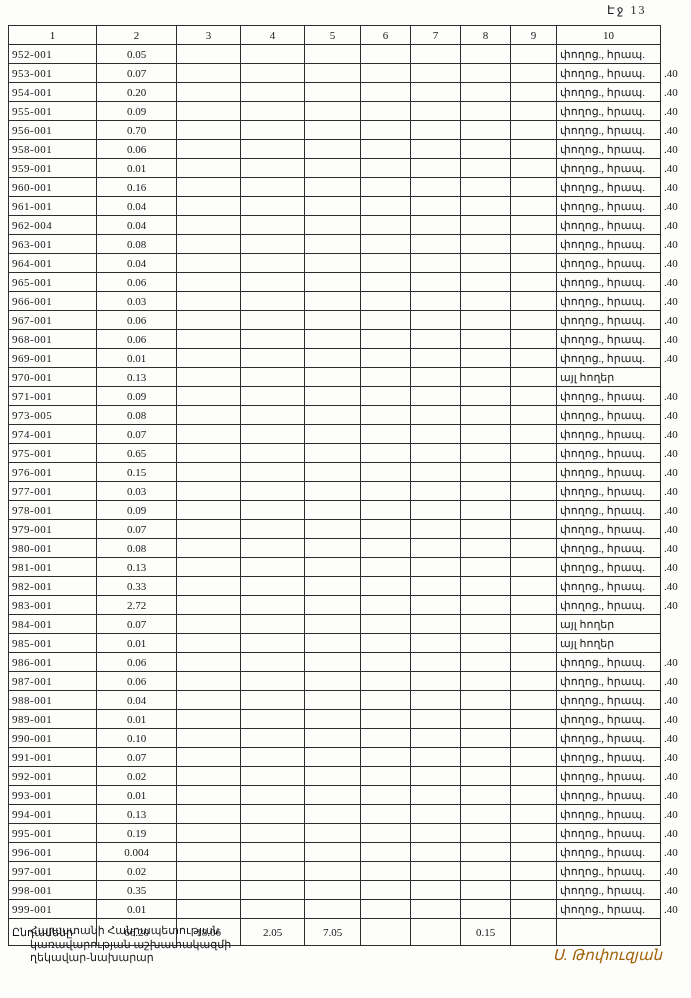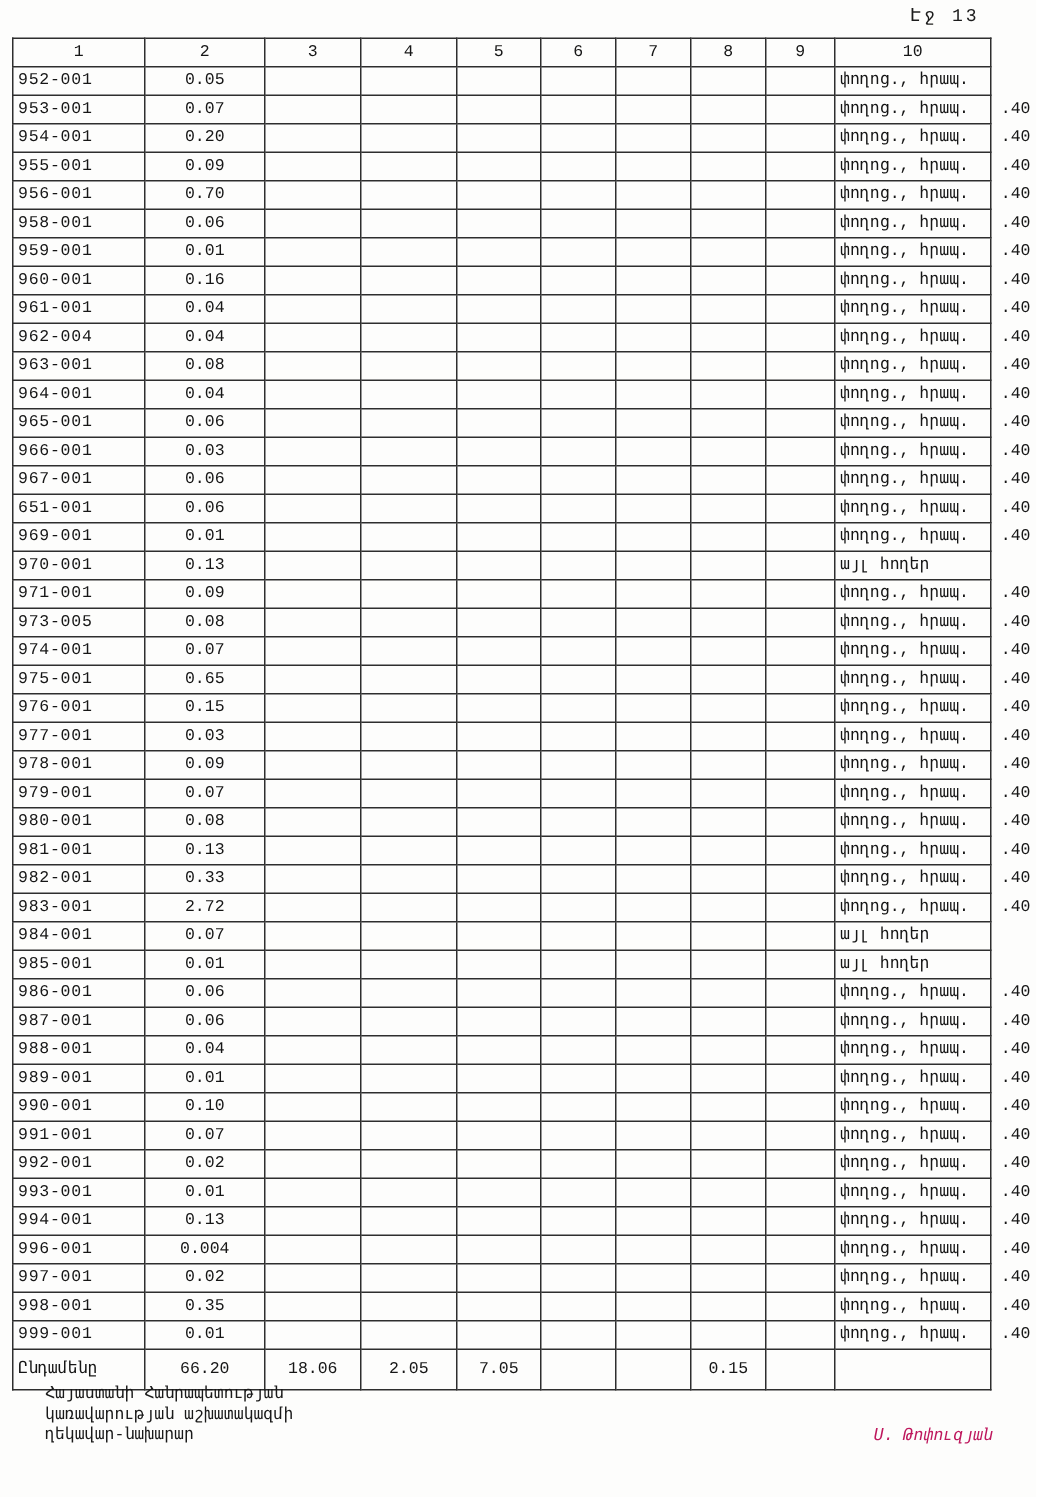--- a/index.html
+++ b/index.html
@@ -5,21 +5,21 @@
   html, body {
     margin: 0;
     padding: 0;
     background: #ffffff;
   }
   .page {
     position: relative;
     width: 691px;
     height: 998px;
     background: #fdfdfc;
-    font-family: Liberation Mono, monospace;
+    font-family: Liberation Serif, serif;
     color: #141414;
     overflow: hidden;
   }
   .page-label {
     position: absolute;
     top: 3px;
     left: 607px;
     font-size: 12px;
     letter-spacing: 2px;
     color: #1b1b1b;
@@ -47,21 +47,21 @@
     text-align: center;
     font-size: 11px;
   }
   td.code { text-align: left; padding-left: 4px; letter-spacing: 0.5px; }
   td.num  { text-align: center; margin-left: 48px; }
   td.use  { text-align: left; font-size: 10.5px; padding-left: 4px; }
   td.mc {
     border: none;
     font-size: 8px;
     color: #8a8a8a;
-    text-align: right;
+    text-align: left;
     padding-left: 5px;
   }
   tr.total-row td {
     height: 26px;
     line-height: 25px;
     font-size: 11px;
   }
   td.total-label { }
   .footer {
     position: absolute;
@@ -71,23 +71,23 @@
     display: flex;
     justify-content: space-between;
     align-items: flex-end;
   }
   .footer-left div {
     font-size: 11px;
     line-height: 13.5px;
     color: #1a1a1a;
   }
   .signature {
-    font-size: 11px;
+    font-size: 15px;
     font-style: italic;
-    color: #be185d;
+    color: #a16207;
     padding-bottom: 1px;
   }
 </style>
 </head>
 <body>
 
 <div class="page">
 
   <div class="page-label">Էջ 13</div>
 
@@ -310,21 +310,21 @@
           <td class="b"></td>
           <td class="b"></td>
           <td class="b"></td>
           <td class="b"></td>
           <td class="b"></td>
           <td class="b"></td>
           <td class="b use">փողոց., հրապ.</td>
           <td class="mc">.40</td>
         </tr>
         <tr>
-          <td class="b code">651-001</td>
+          <td class="b code">968-001</td>
           <td class="b num">0.06</td>
           <td class="b"></td>
           <td class="b"></td>
           <td class="b"></td>
           <td class="b"></td>
           <td class="b"></td>
           <td class="b"></td>
           <td class="b"></td>
           <td class="b use">փողոց., հրապ.</td>
           <td class="mc">.40</td>
@@ -637,20 +637,33 @@
           <td class="b"></td>
           <td class="b"></td>
           <td class="b"></td>
           <td class="b"></td>
           <td class="b use">փողոց., հրապ.</td>
           <td class="mc">.40</td>
         </tr>
         <tr>
           <td class="b code">994-001</td>
           <td class="b num">0.13</td>
+          <td class="b"></td>
+          <td class="b"></td>
+          <td class="b"></td>
+          <td class="b"></td>
+          <td class="b"></td>
+          <td class="b"></td>
+          <td class="b"></td>
+          <td class="b use">փողոց., հրապ.</td>
+          <td class="mc">.40</td>
+        </tr>
+        <tr>
+          <td class="b code">995-001</td>
+          <td class="b num">0.19</td>
           <td class="b"></td>
           <td class="b"></td>
           <td class="b"></td>
           <td class="b"></td>
           <td class="b"></td>
           <td class="b"></td>
           <td class="b"></td>
           <td class="b use">փողոց., հրապ.</td>
           <td class="mc">.40</td>
         </tr>

